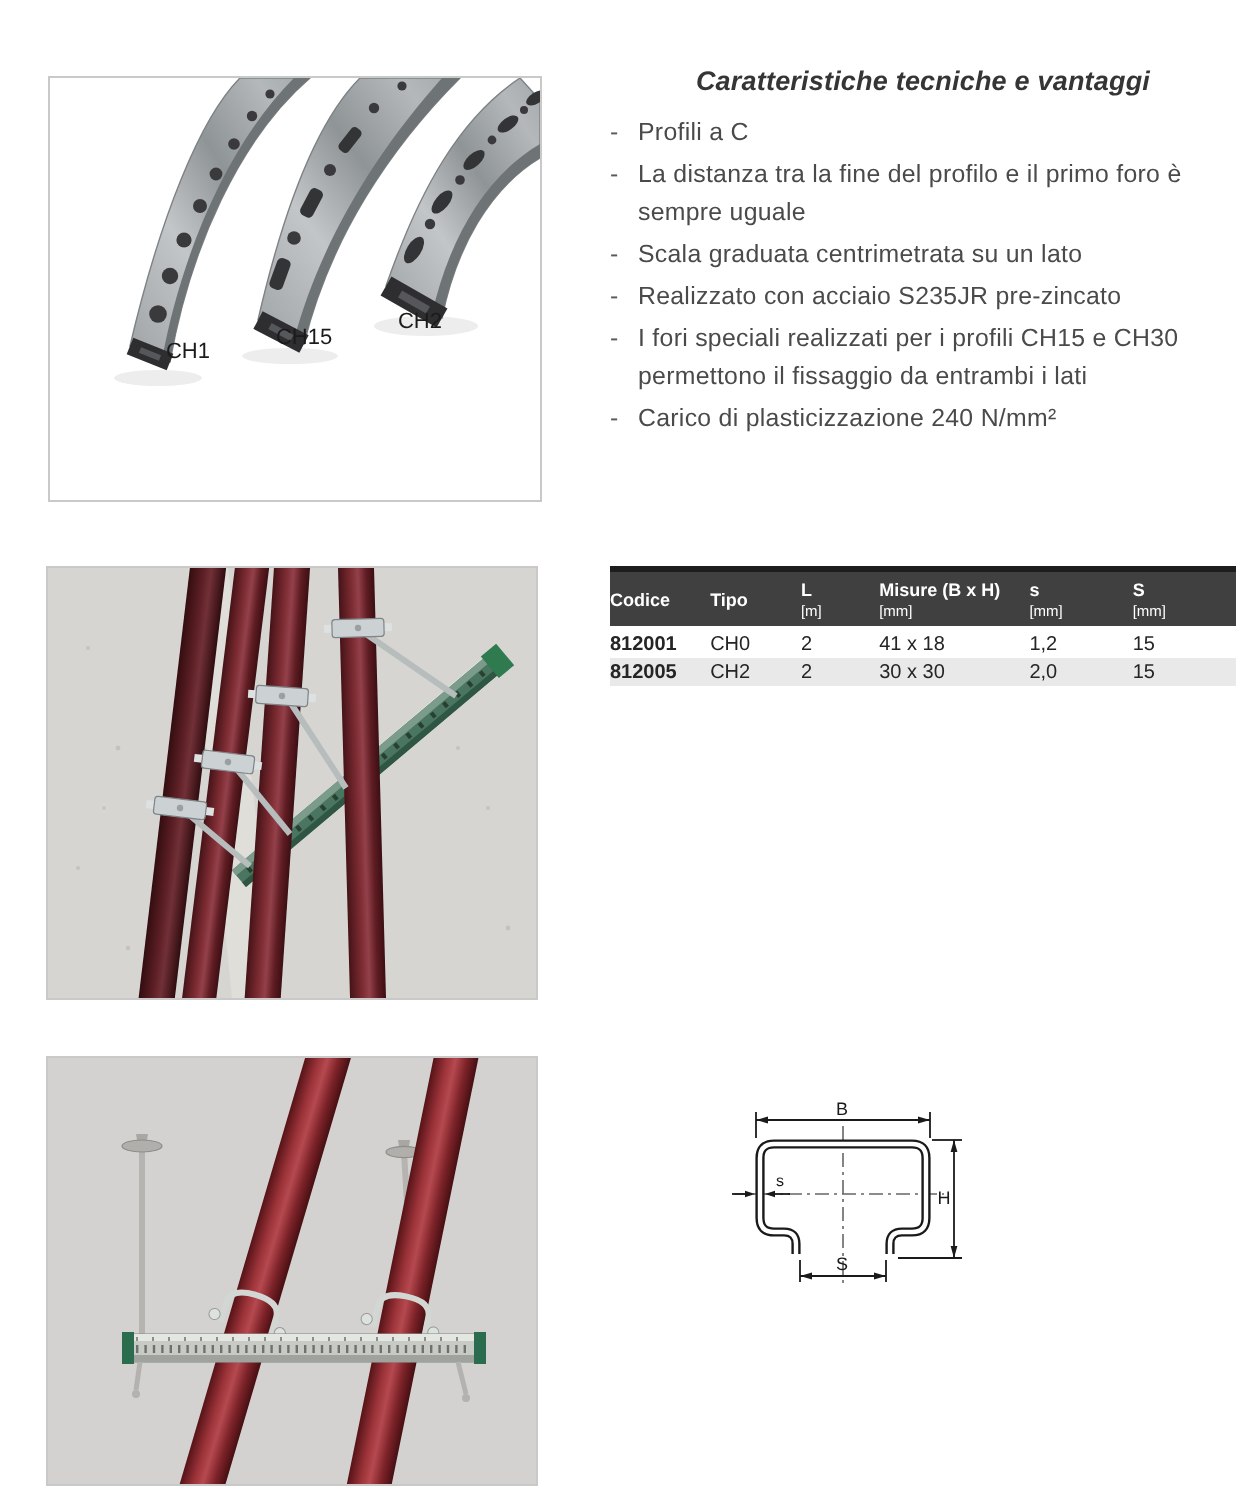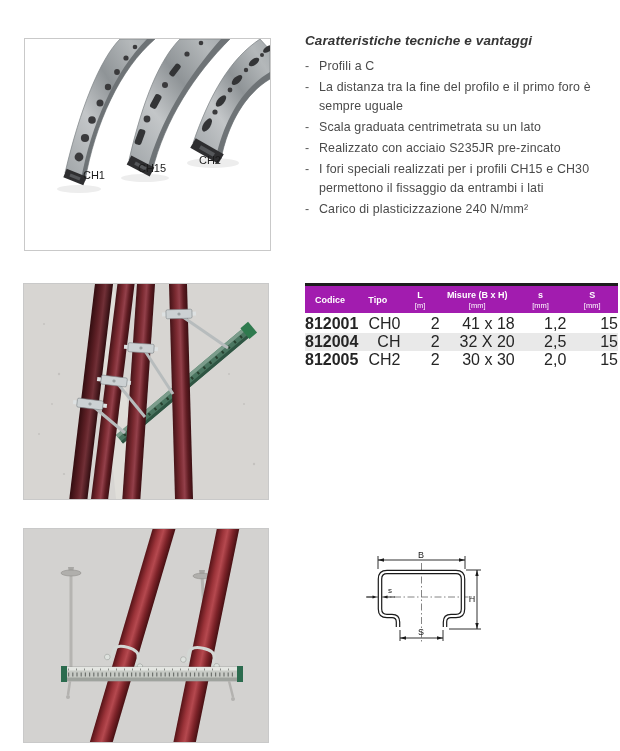--- a/index.html
+++ b/index.html
@@ -6,34 +6,34 @@
   #page{position:relative;width:620px;height:751px;background:#ffffff;overflow:hidden;
         font-family:"Liberation Sans",sans-serif;}
   .photo{position:absolute;border:1px solid #c9c9c9;background:#fff;box-sizing:border-box;}
   #photo-profiles{left:24px;top:38px;width:247px;height:213px;}
   #photo-wall-pipes{left:23px;top:283px;width:246px;height:217px;}
   #photo-ceiling-pipes{left:23px;top:528px;width:246px;height:215px;}
   .photo svg{display:block;}
 
   #features{position:absolute;left:305px;top:33px;width:313px;color:#4a4a4a;}
   #features-title{font-size:13.5px;font-style:italic;font-weight:bold;color:#353535;
-                  margin:0 0 9px 0;letter-spacing:0.1px;}
+                  margin:0 0 9px 0;letter-spacing:0.1px;text-align:center;}
   #features-list{list-style:none;margin:0;padding:0;}
   #features-list li{display:flex;font-size:12.4px;line-height:19px;margin:0 0 2px 0;
                     letter-spacing:0.15px;}
   #features-list .dash{flex:none;width:14px;color:#5a5a5a;}
   #features-list .btx{flex:1;}
 
   #spec-table{position:absolute;left:305px;top:283px;width:313px;border-collapse:collapse;
               border-top:3px solid #1d1d1d;table-layout:fixed;}
-  #spec-table thead th{background:#a21caf;color:#ffffff;font-size:9px;font-weight:bold;
-                       text-align:center;vertical-align:middle;padding:3px 0 3px 0;
+  #spec-table thead th{background:#404040;color:#ffffff;font-size:9px;font-weight:bold;
+                       text-align:left;vertical-align:middle;padding:3px 0 3px 0;
                        border-bottom:2px solid #ffffff;height:21px;}
   #spec-table thead th .unit{display:block;font-size:7.5px;font-weight:normal;margin-top:1px;}
-  #spec-table tbody td{font-size:16px;color:#252525;text-align:right;height:14px;
+  #spec-table tbody td{font-size:10px;color:#252525;text-align:left;height:14px;
                        padding:0;vertical-align:middle;}
   #spec-table tbody tr:nth-child(even){background:#e9e9e9;}
   #spec-table tbody td:first-child{font-weight:bold;}
 
   #diagram{position:absolute;left:363px;top:548px;}
   #diagram text{font-family:"Liberation Sans",sans-serif;fill:#1a1a1a;}
 </style>
 </head>
 <body>
 
@@ -241,28 +241,20 @@
     <tbody>
         <tr>
           <td>812001</td>
           <td>CH0</td>
           <td>2</td>
           <td>41 x 18</td>
           <td>1,2</td>
           <td>15</td>
         </tr>
         <tr>
-          <td>812004</td>
-          <td>CH</td>
-          <td>2</td>
-          <td>32 X 20</td>
-          <td>2,5</td>
-          <td>15</td>
-        </tr>
-        <tr>
           <td>812005</td>
           <td>CH2</td>
           <td>2</td>
           <td>30 x 30</td>
           <td>2,0</td>
           <td>15</td>
         </tr>
       </tbody>
   </table>
 

